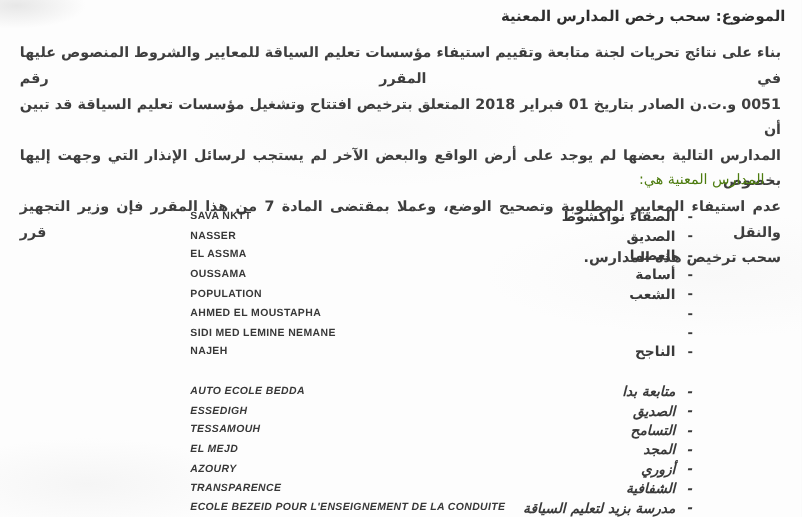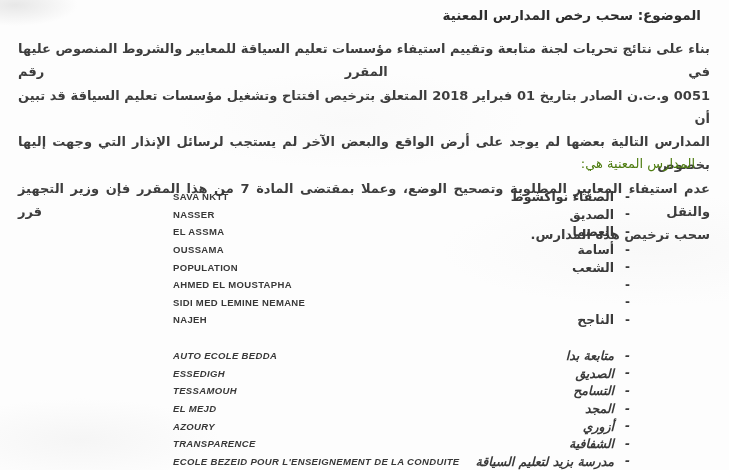--- a/index.html
+++ b/index.html
@@ -24,21 +24,21 @@
       radial-gradient(90px 30px at 15px 5px, rgba(190,190,190,.35), transparent 70%),
       radial-gradient(200px 60px at 80px 440px, rgba(210,210,210,.18), transparent 70%),
       radial-gradient(300px 80px at 650px 250px, rgba(215,215,215,.12), transparent 70%),
       radial-gradient(250px 70px at 350px 120px, rgba(215,215,215,.10), transparent 70%);
     pointer-events: none;
   }
   .doc-title {
     position: absolute;
     top: 7px;
     left: 18px;
-    right: 28px;
+    right: 15px;
     direction: rtl;
     text-align: right;
     font-size: 13.5px;
     font-weight: 700;
     color: #2e2e2e;
     letter-spacing: 0;
   }
   .para {
     position: absolute;
     top: 37px;

